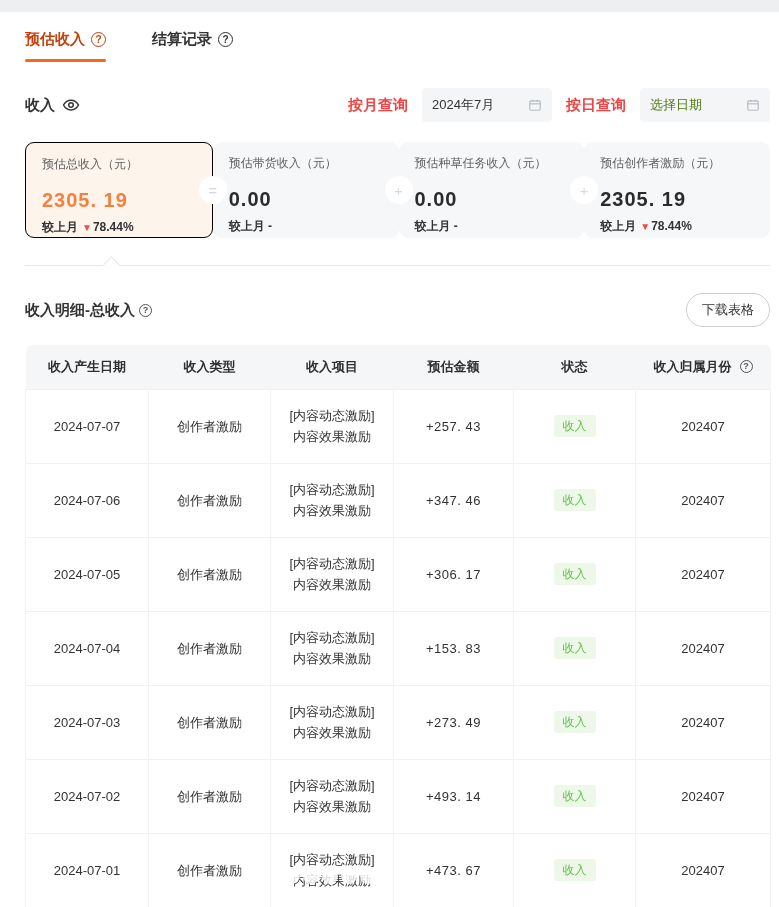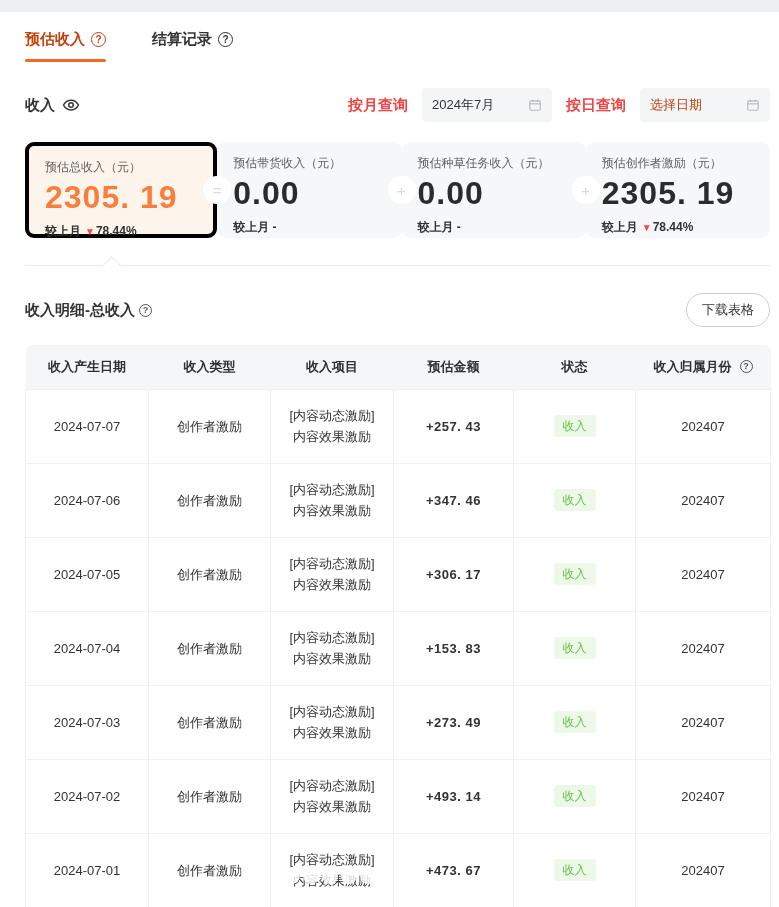--- a/index.html
+++ b/index.html
@@ -13,29 +13,29 @@
   .tab.active::after { content:""; position:absolute; left:0; right:0; bottom:0; height:3px; border-radius:2px; background:#f8671d; }
   .qicon { width:15px; height:15px; border:1.5px solid currentColor; border-radius:50%; font-size:10px; font-weight:bold; display:inline-flex; align-items:center; justify-content:center; line-height:1; }
   .qicon.small { width:13px; height:13px; border-width:1px; font-size:9px; }
 
   
   .toolbar { display:flex; align-items:center; margin-top:26px; }
   .income-title { display:flex; align-items:center; gap:7px; font-size:15px; font-weight:bold; color:#333; }
   .toolbar-right { margin-left:auto; display:flex; align-items:center; gap:14px; }
   .query-label { font-size:15px; font-weight:bold; color:#ef4444; }
   .date-input { width:130px; height:34px; background:#f4f5f7; border-radius:4px; display:flex; align-items:center; padding:0 10px; font-size:13px; color:#333; cursor:pointer; }
-  .date-input .ph { color:#c2410c; }
+  .date-input .ph { color:#4d7c0f; }
   .date-input svg { margin-left:auto; flex:none; }
 
   
   .cards { display:flex; margin-top:20px; align-items:stretch; }
   .card { flex:1; height:96px; background:#f6f7f9; border-radius:9px; padding:13px 16px; }
-  .card.hl { background:#fdf4ec; border:4px solid #000000; }
+  .card.hl { background:#fdf4ec; border:1px solid #000000; }
   .card-title { font-size:12px; color:#5f5f5f; }
-  .card-value { font-size:32px; font-weight:600; color:#2b2b2b; margin-top:3px; letter-spacing:1px; }
+  .card-value { font-size:20px; font-weight:600; color:#2b2b2b; margin-top:16px; letter-spacing:1px; }
   .card.hl .card-value { color:#f97e3c; }
   .card-compare { font-size:12px; color:#333; font-weight:600; margin-top:7px; }
   .arrow-down { color:#f54a45; font-size:10px; margin:0 1px 0 4px; font-weight:normal; }
   .op { flex:none; width:28px; height:28px; border-radius:50%; background:#fff; color:#d6d9de; font-size:15px; display:flex; align-items:center; justify-content:center; align-self:center; margin:0 -14px; position:relative; z-index:2; }
 
   
   .divider { margin-top:27px; border-top:1px solid #e9e9e9; position:relative; height:1px; }
   .divider::before { content:""; position:absolute; left:80px; top:-7px; width:12px; height:12px; background:#fff; border-left:1px solid #e9e9e9; border-top:1px solid #e9e9e9; transform:rotate(45deg); }
 
   
@@ -44,21 +44,21 @@
   .download-btn { margin-left:auto; background:#fff; border:1px solid #cfcfcf; border-radius:17px; padding:7px 15px; font-size:13px; color:#333; cursor:pointer; font-family:inherit; }
 
   
   table { margin-top:18px; width:745px; border-collapse:collapse; table-layout:fixed; }
   th { background:#f5f6f8; height:44px; font-size:13px; font-weight:600; color:#2f2f2f; text-align:center; }
   th:first-child { border-top-left-radius:6px; }
   th:last-child { border-top-right-radius:6px; }
   th .th-flex { display:flex; align-items:center; justify-content:center; gap:8px; }
   td { border:1px solid #f1f1f1; height:74px; text-align:center; font-size:13px; color:#333; line-height:21px; }
   .badge { display:inline-block; background:#eef8e9; color:#61c24a; font-size:12px; line-height:1; padding:5px 9px; border-radius:3px; }
-  .amount { letter-spacing:0.5px;font-weight:bold; }
+  .amount { letter-spacing:0.5px; }
 
   
   .dots { position:absolute; left:284px; top:856px; display:flex; gap:3px; z-index:3; pointer-events:none; }
   .dots i { width:16px; height:16px; border-radius:50%; background:rgba(255,255,255,0.82); }
 </style>
 </head>
 <body>
 
 <div class="panel">
 

